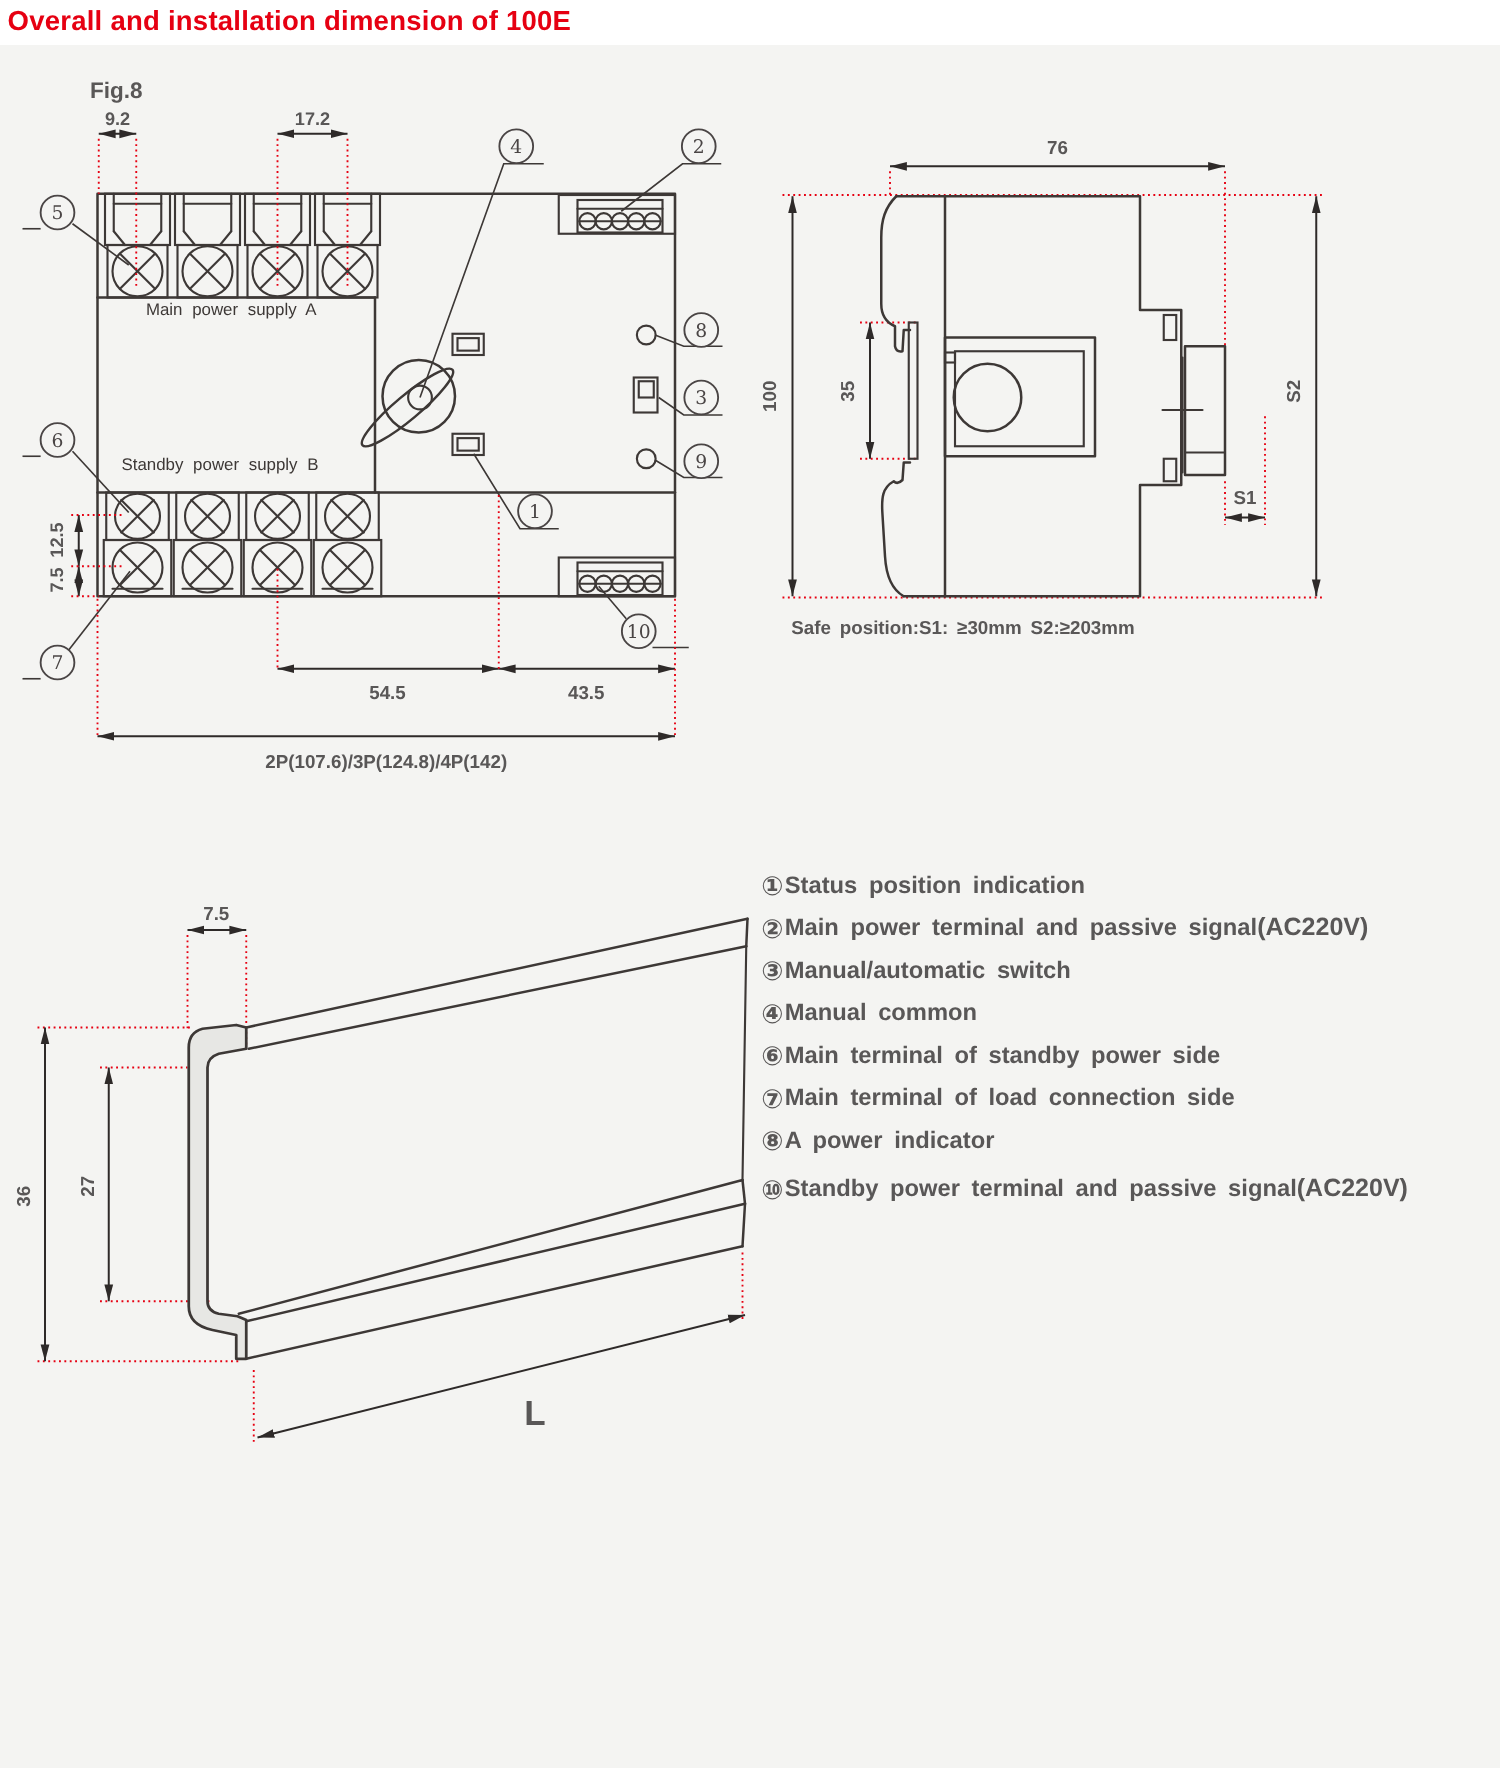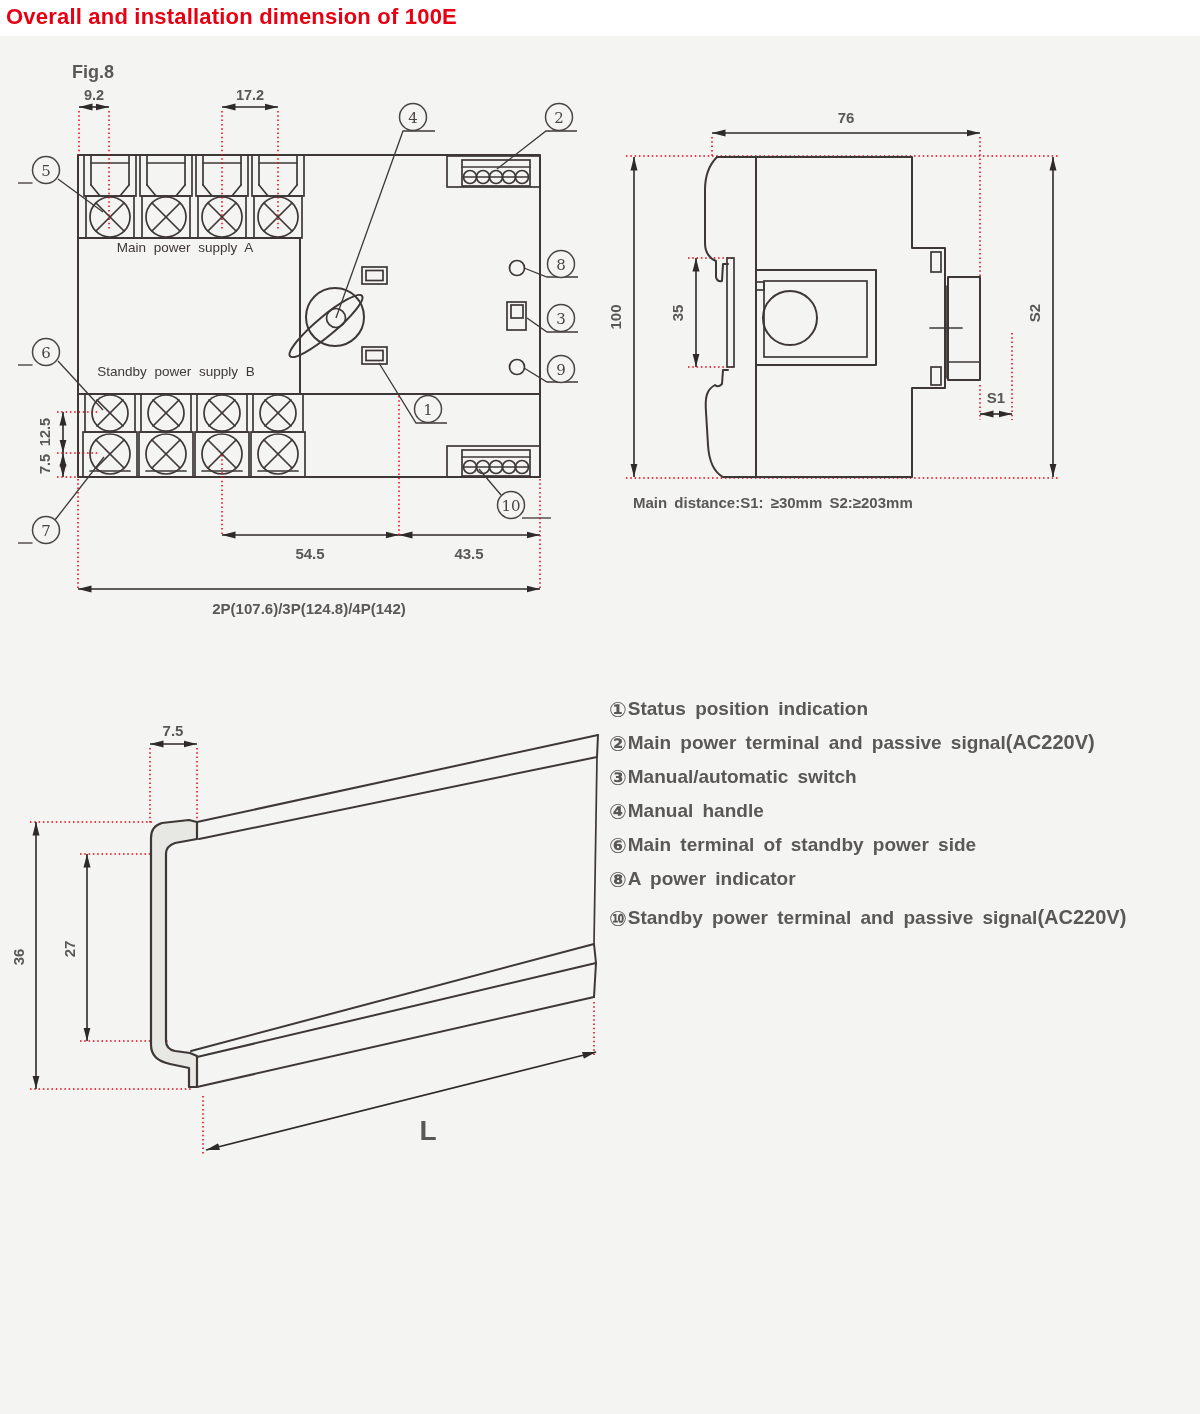--- a/index.html
+++ b/index.html
@@ -303,23 +303,24 @@
       <line x1="87" y1="854" x2="87" y2="1041" class="dim" marker-start="url(#ar)" marker-end="url(#ar)"></line>
       <line x1="206" y1="1150" x2="596" y2="1052" class="dim" marker-start="url(#ar)" marker-end="url(#ar)"></line>
       <text x="173" y="736" class="dimtxt">7.5</text>
       <text x="24" y="957" transform="rotate(-90 24 957)" class="dimtxt">36</text>
       <text x="75" y="949" transform="rotate(-90 75 949)" class="dimtxt">27</text>
       <text x="428" y="1140" class="dimtxt big">L</text>
     </g>
   </g>
 </svg>
 
-<div class="safe-distance">Main distance:S1: ≥30mm  S2:≥203mm</div>
+<div class="safe-distance">Safe position:S1: ≥30mm  S2:≥203mm</div>
 
 <div class="legend">
   <div class="legend-row"><span class="lmark">①</span><span class="ltext">Status position indication</span><span class="lsuf"></span></div>
   <div class="legend-row"><span class="lmark">②</span><span class="ltext">Main power terminal and passive signal</span><span class="lsuf">(AC220V)</span></div>
   <div class="legend-row"><span class="lmark">③</span><span class="ltext">Manual/automatic switch</span><span class="lsuf"></span></div>
-  <div class="legend-row"><span class="lmark">④</span><span class="ltext">Manual handle</span><span class="lsuf"></span></div>
+  <div class="legend-row"><span class="lmark">④</span><span class="ltext">Manual common</span><span class="lsuf"></span></div>
   <div class="legend-row"><span class="lmark">⑥</span><span class="ltext">Main terminal of standby power side</span><span class="lsuf"></span></div>
+  <div class="legend-row"><span class="lmark">⑦</span><span class="ltext">Main terminal of load connection side</span><span class="lsuf"></span></div>
   <div class="legend-row"><span class="lmark">⑧</span><span class="ltext">A power indicator</span><span class="lsuf"></span></div>
   <div class="legend-row last"><span class="lmark">⑩</span><span class="ltext">Standby power terminal and passive signal</span><span class="lsuf">(AC220V)</span></div>
 </div>
 
 </body></html>

